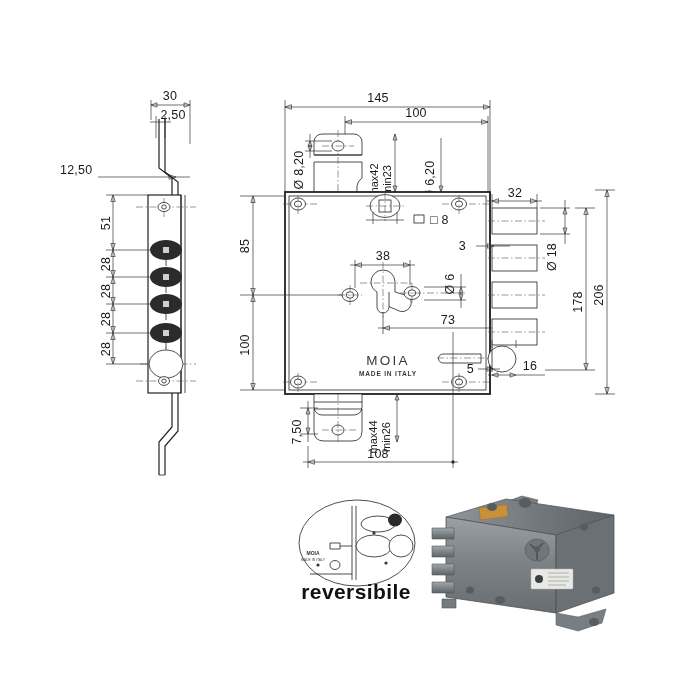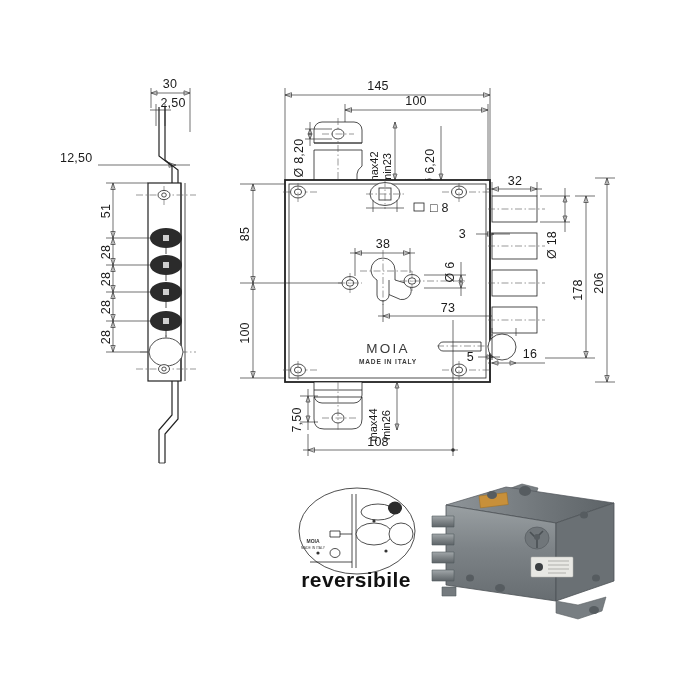--- a/index.html
+++ b/index.html
@@ -4,21 +4,21 @@
 <style>
   html,body{margin:0;padding:0;}
   body{
     width:700px;height:700px;
     background:#ffffff;
     font-family:"Liberation Sans",sans-serif;
     color:#1a1a1a;
     overflow:hidden;
     position:relative;
   }
-  #sheet{position:absolute;left:0;top:0;width:700px;height:524px;text-align:right;}
+  #sheet{position:absolute;left:0;top:12px;width:700px;height:524px;text-align:right;}
   svg{display:block;}
   .ln{stroke:#222;fill:none;}
   .thin{stroke-width:0.8;}
   .med{stroke-width:1.2;}
   .thick{stroke-width:1.8;}
   .dim{stroke:#333;stroke-width:0.7;fill:none;}
   .cl{stroke:#555;stroke-width:0.6;fill:none;stroke-dasharray:7 2.5 1.5 2.5;}
   .fillw{fill:#ffffff;}
   .filld{fill:#2b2b2b;}
   text{font-family:"Liberation Sans",sans-serif;fill:#1a1a1a;}

